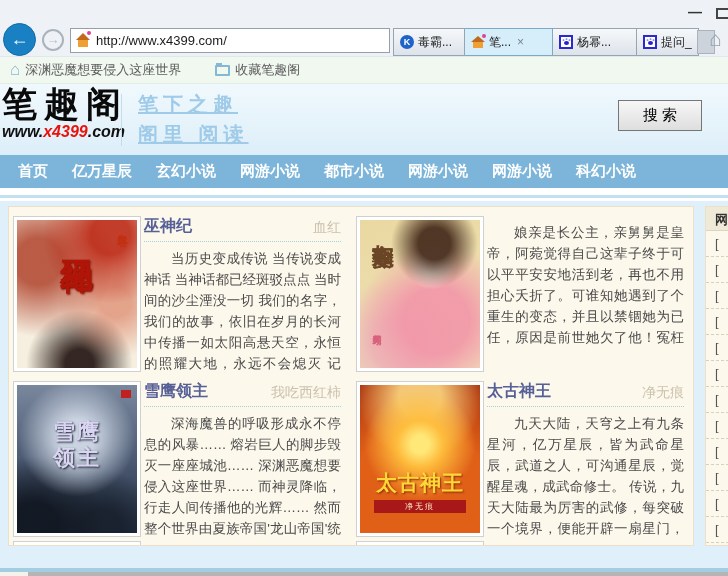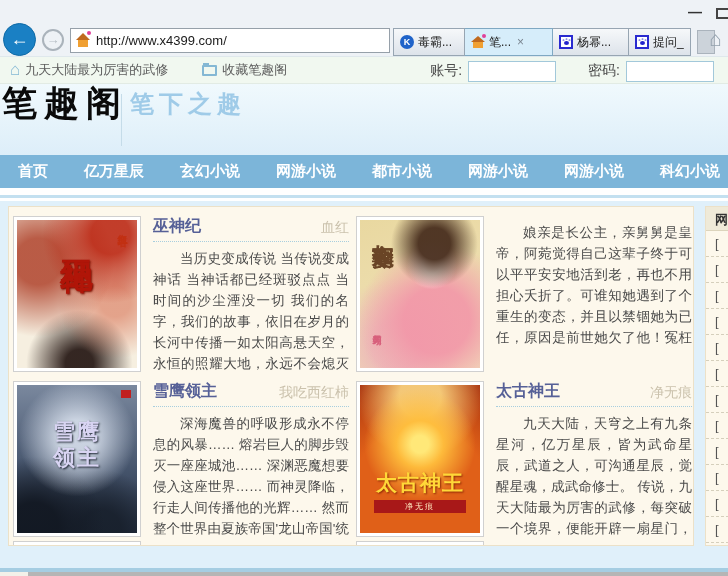--- a/index.html
+++ b/index.html
@@ -59,35 +59,35 @@
   .folder-icon::before { content:""; position:absolute; left:-1px; top:-4px; width:6px; height:2px; background:#85b8d4; }
   .login-box { position:absolute; right:14px; top:0; height:28px; display:flex; align-items:center; gap:6px;
     font-size:14px; color:#4a4a4a; }
   .login-box input { width:88px; height:21px; border:1px solid #a2c8da; background:#fff; margin-right:26px; }
   .login-box input:last-child { margin-right:0; }
 
   
   #siteheader { position:absolute; left:0; top:84px; width:728px; height:71px;
     background:linear-gradient(#f0f9fd,#ddeef9); }
   .logo { position:absolute; left:2px; top:1px; }
-  .logo-title { font-size:35px; font-weight:bold; color:#0a0a0a; letter-spacing:7px; line-height:38px;font-family:Liberation Serif, serif; }
+  .logo-title { font-size:35px; font-weight:bold; color:#0a0a0a; letter-spacing:7px; line-height:38px; }
   .logo-www { font-size:16px; font-weight:bold; font-style:italic; color:#111; line-height:18px; }
   .logo-www .red { color:#e8130c; }
   .hdr-divider { position:absolute; left:121px; top:10px; width:1px; height:52px; background:#c5dce9; }
-  .slogan { position:absolute; left:130px; top:5px; font-size:24px; font-weight:bold; color:#9fcbe8;
-    letter-spacing:5px; line-height:30px; }
+  .slogan { position:absolute; left:138px; top:5px; font-size:20px; font-weight:bold; color:#9fcbe8;
+    letter-spacing:5px; line-height:30px;text-decoration:underline; }
   .search-input { position:absolute; left:278px; top:17px; width:322px; height:29px; border:1px solid #9cc6dd;
     background:#fff; font-size:14px; color:#222; padding:0 7px; font-family:"Liberation Sans","DejaVu Sans",sans-serif; }
   .search-btn { position:absolute; left:618px; top:16px; width:84px; height:31px;
     background:linear-gradient(#f7f7f7,#dedede); border:1px solid #767676; font-size:15px; color:#000;
     font-family:"Liberation Sans","DejaVu Sans",sans-serif; }
 
   
   #nav { position:absolute; left:0; top:155px; width:728px; height:33px; background:#7cb5d9;
-    display:flex; align-items:center; gap:36px; padding-left:18px; }
+    display:flex; align-items:center; gap:24px; padding-left:18px; }
   #nav a { color:#fff; font-size:15px; font-weight:bold; text-decoration:none; white-space:nowrap; }
   #strip { position:absolute; left:0; top:188px; width:728px; height:10px; background:#fff;
     border-bottom:3px solid #c3e0f0; }
 
   
   #content { position:absolute; left:0; top:201px; width:728px; height:375px; background:#e0f0fa; }
   .main-panel { position:absolute; left:8px; top:5px; width:686px; height:340px; background:#fdf8ec;
     border:1px solid #ece1c8; overflow:hidden; }
   .card { position:absolute; width:336px; height:158px; display:flex; }
   .c0 { left:4px; top:9px; } .c1 { left:347px; top:9px; }
@@ -122,21 +122,21 @@
   .cover2 .badge { position:absolute; right:6px; top:5px; width:10px; height:8px; background:#c02020; }
   .cover3 { background:
       radial-gradient(circle at 50% 40%, #ffe878 0 8%, rgba(255,190,60,.95) 22%, transparent 52%),
       radial-gradient(circle at 50% 8%, rgba(250,214,130,.9) 0 14%, transparent 42%),
       radial-gradient(circle at 50% 75%, #e06018 0 55%, #a83410 100%),
       #c84c16; }
   .cover3 .htext { position:absolute; left:0; right:0; bottom:36px; text-align:center; font-size:21px;
     font-weight:bold; color:#ffd838; letter-spacing:1px; text-shadow:1px 1px 2px #8c2604; }
   .cover3 .band { position:absolute; left:14px; right:14px; bottom:20px; height:13px; background:#a81818;
     color:#ffe9c0; font-size:8px; text-align:center; line-height:13px; letter-spacing:2px; }
-  .binfo { margin-left:12px; width:197px; }
+  .binfo { margin-left:3px; width:197px; }
   .trow { height:26px; border-bottom:1px dotted #a8cede; position:relative; }
   .btitle { font-size:16px; font-weight:bold; color:#566097; text-decoration:none; }
   .bauthor { position:absolute; right:0; top:3px; font-size:14px; color:#cbc2ad; }
   .bdesc { margin-top:6px; font-size:13.5px; line-height:21px; color:#4a4a4a; text-indent:2em;
     height:126px; overflow:hidden; text-align:justify; }
   .stub { position:absolute; top:334px; width:128px; height:10px; background:#fff; border:1px solid #d0d0d0; }
   .s0 { left:4px; } .s1 { left:347px; }
 
   
   .side-panel { position:absolute; left:705px; top:5px; width:60px; height:340px; background:#fdf8ec;
@@ -176,58 +176,55 @@
         <span class="k-icon">K</span>
         <span class="label">毒霸...</span>
       </div>
       <div class="tab active" style="width:88px">
         <span class="mini-house">
             <i></i>
           </span>
         <span class="label">笔...</span>
         <span class="tab-close">×</span>
       </div>
-      <div class="tab" style="width:76px">
+      <div class="tab" style="width:84px">
         <span class="paw-icon"></span>
         <span class="label">杨幂...</span>
       </div>
       <div class="tab" style="width:62px">
         <span class="paw-icon"></span>
         <span class="label">提问_...</span>
       </div>
     </div>
     <div class="newtab-stub"></div>
     <span class="home-cmd">⌂</span>
   </div>
 
   <div id="favbar">
     <div class="fav-item">
       <span class="fav-home-glyph">⌂</span>
-      <span>九天大陆最为厉害的武修</span>
+      <span>深渊恶魔想要侵入这座世界</span>
     </div>
     <div class="fav-item" style="margin-left:34px">
       <span class="folder-icon"></span>
       <span>收藏笔趣阁</span>
     </div>
-    <div class="login-box">
-      <span>账号:</span>
-      <input type="text" style="">
-      <span>密码:</span>
-      <input type="password" style="">
-    </div>
   </div>
 
   <div id="siteheader">
     <div class="logo">
       <div class="logo-title">笔趣阁</div>
+      <div class="logo-www"><span>www.</span><span class="red">x4399</span><span>.com</span></div>
     </div>
     <div class="hdr-divider"></div>
     <div class="slogan">
       <div>笔下之趣</div>
-    </div>
+      <div>阁里 阅读</div>
+    </div>
+    <button class="search-btn">搜 索</button>
   </div>
 
   <div id="nav">
     <a href="#">首页</a>
     <a href="#">亿万星辰</a>
     <a href="#">玄幻小说</a>
     <a href="#">网游小说</a>
     <a href="#">都市小说</a>
     <a href="#">网游小说</a>
     <a href="#">网游小说</a>

